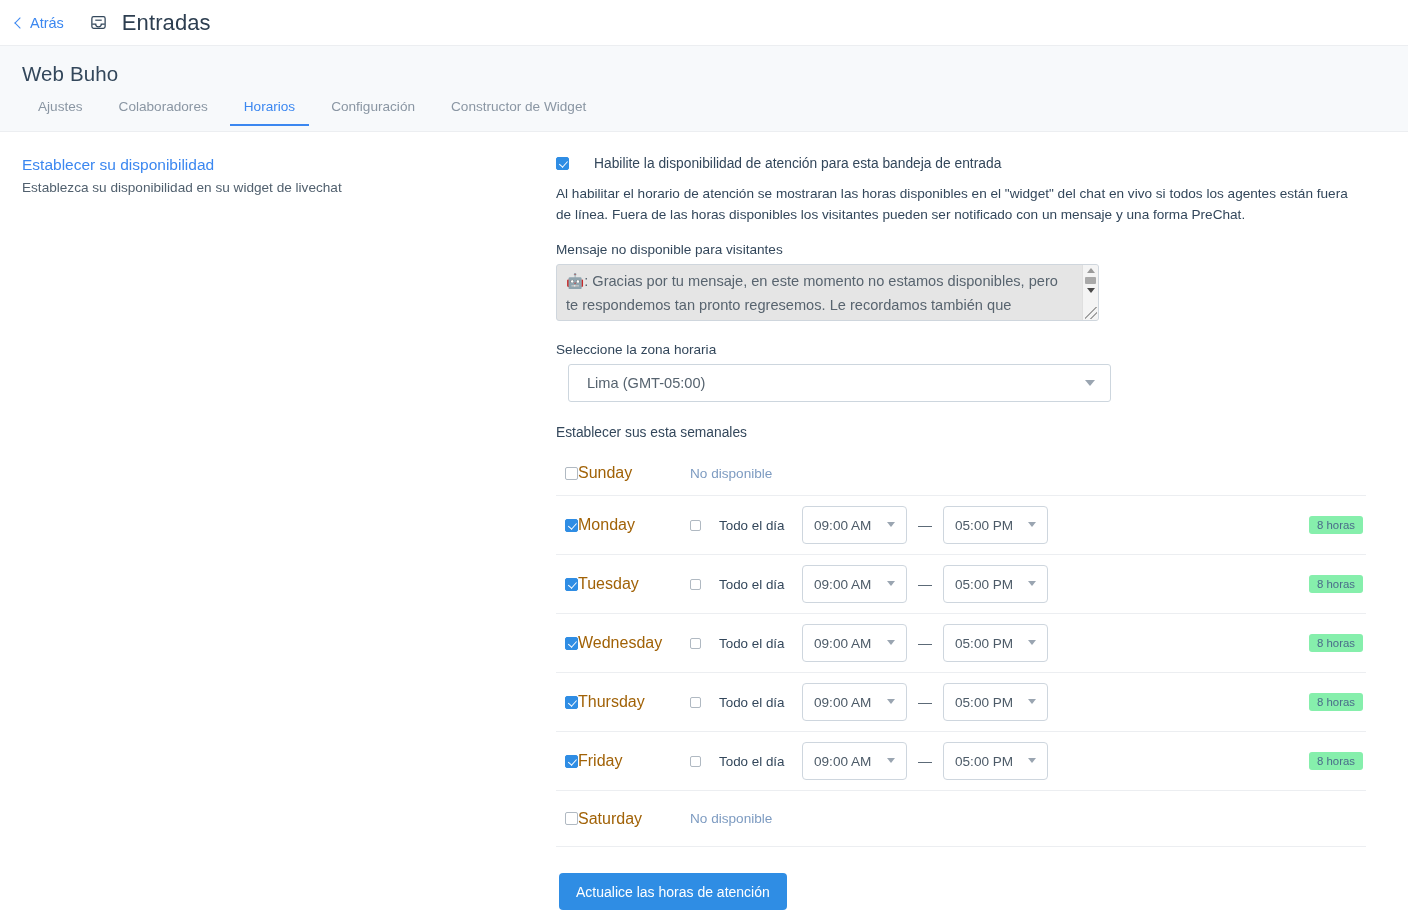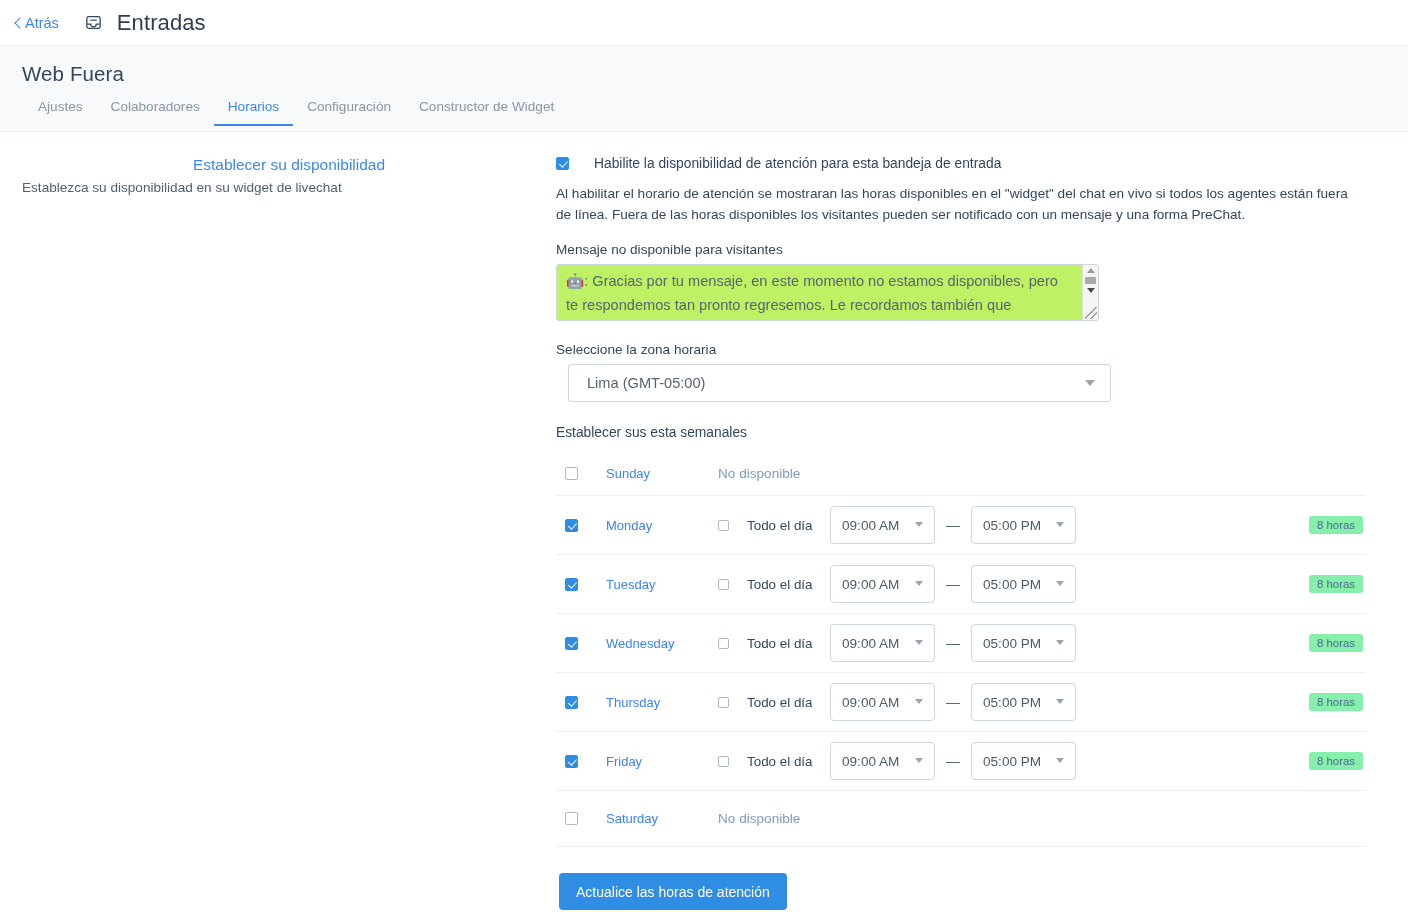--- a/index.html
+++ b/index.html
@@ -15,21 +15,21 @@
   
   .topbar {
     height: 46px;
     background: #ffffff;
     display: flex;
     align-items: center;
     padding: 0 0 0 12px;
     border-bottom: 1px solid #eceef1;
   }
   .back-link {
-    display: flex; align-items: center; 
+    display: flex; align-items: center; gap: 5px;
     color: #3b87f0; font-size: 14.5px;
     cursor: pointer; padding: 3px 4px;
   }
   .back-chev {
     width: 8px; height: 8px;
     border-left: 1.6px solid #3b87f0;
     border-bottom: 1.6px solid #3b87f0;
     transform: rotate(45deg);
     display: inline-block;
     margin-right: 1px;
@@ -52,21 +52,21 @@
   }
   .headerband h1 {
     margin: 0 0 4px 22px;
     font-size: 20.5px;
     font-weight: 400;
     color: #33475b;
     letter-spacing: .1px;
   }
   .tabs {
     display: flex;
-    gap: 0;
+    gap: 8px;
     margin-left: 24px;
     align-items: flex-end;
     height: 36px;
   }
   .tab {
     font-size: 13.6px;
     color: #8a96a3;
     padding: 6px 14px 10px 14px;
     cursor: pointer;
     border-bottom: 2px solid transparent;
@@ -79,21 +79,20 @@
     display: flex;
     padding: 24px 0 0 0;
   }
   .left-col { width: 556px; padding-left: 22px; }
   .left-title {
     color: #3b87f0;
     font-size: 15.5px;
     margin: 0 0 4px 0;
     font-weight: 400;
     cursor: pointer;
-    text-align: center;
   }
   .left-sub {
     color: #51606e;
     font-size: 13.6px;
     margin: 0;
     line-height: 1.45;
   }
 
   .right-col { flex: 1; padding-right: 42px; }
 
@@ -141,21 +140,21 @@
     margin-bottom: 7px;
   }
 
   
   .ta-wrap {
     position: relative;
     width: 543px;
     height: 57px;
     border: 1px solid #cfd6dd;
     border-radius: 3px;
-    background: #bef264;
+    background: #e5e5e5;
     overflow: hidden;
     margin-bottom: 21px;
   }
   .ta-text {
     position: absolute;
     left: 9px; top: 5px; right: 26px;
     font-size: 14.6px;
     color: #58646f;
     line-height: 1.62;
     white-space: pre-wrap;
@@ -218,23 +217,23 @@
     align-items: center;
     border-bottom: 1px solid #eceef1;
     height: 59px;
     position: relative;
   }
   .day-row:first-child { height: 45px; }
   .day-row:last-child { height: 56px; }
 
   .day-cb { margin-left: 9px; }
   .day-name {
-    font-size: 13px;
-    color: #3b82f6;
-    margin-left: 28px;
+    font-size: 16px;
+    color: #a16207;
+    margin-left: 0;
     width: 98px;
     cursor: pointer;
   }
   .unavailable {
     font-size: 13.6px;
     color: #7d9bc1;
     margin-left: 14px;
   }
   .allday {
     display: flex; align-items: center; gap: 18px;
@@ -302,21 +301,21 @@
     <svg width="17" height="17" viewBox="0 0 20 20" fill="none">
       <rect x="2.2" y="3.2" width="15.6" height="13.6" rx="2" stroke="#33475b" stroke-width="1.5"></rect>
       <path d="M2.6 11.8h4.1a3.3 3.3 0 0 0 6.6 0h4.1" stroke="#33475b" stroke-width="1.5" fill="none"></path>
       <path d="M6.2 7.3h7.6" stroke="#33475b" stroke-width="1.4"></path>
     </svg>
   </span>
   <div class="topbar-title">Entradas</div>
 </div>
 
 <div class="headerband">
-  <h1>Web Fuera</h1>
+  <h1>Web Buho</h1>
   <div class="tabs" id="tabs">
       <div class="tab">Ajustes</div>
       <div class="tab">Colaboradores</div>
       <div class="tab active">Horarios</div>
       <div class="tab">Configuración</div>
       <div class="tab">Constructor de Widget</div>
     </div>
 </div>
 
 <div class="content">

